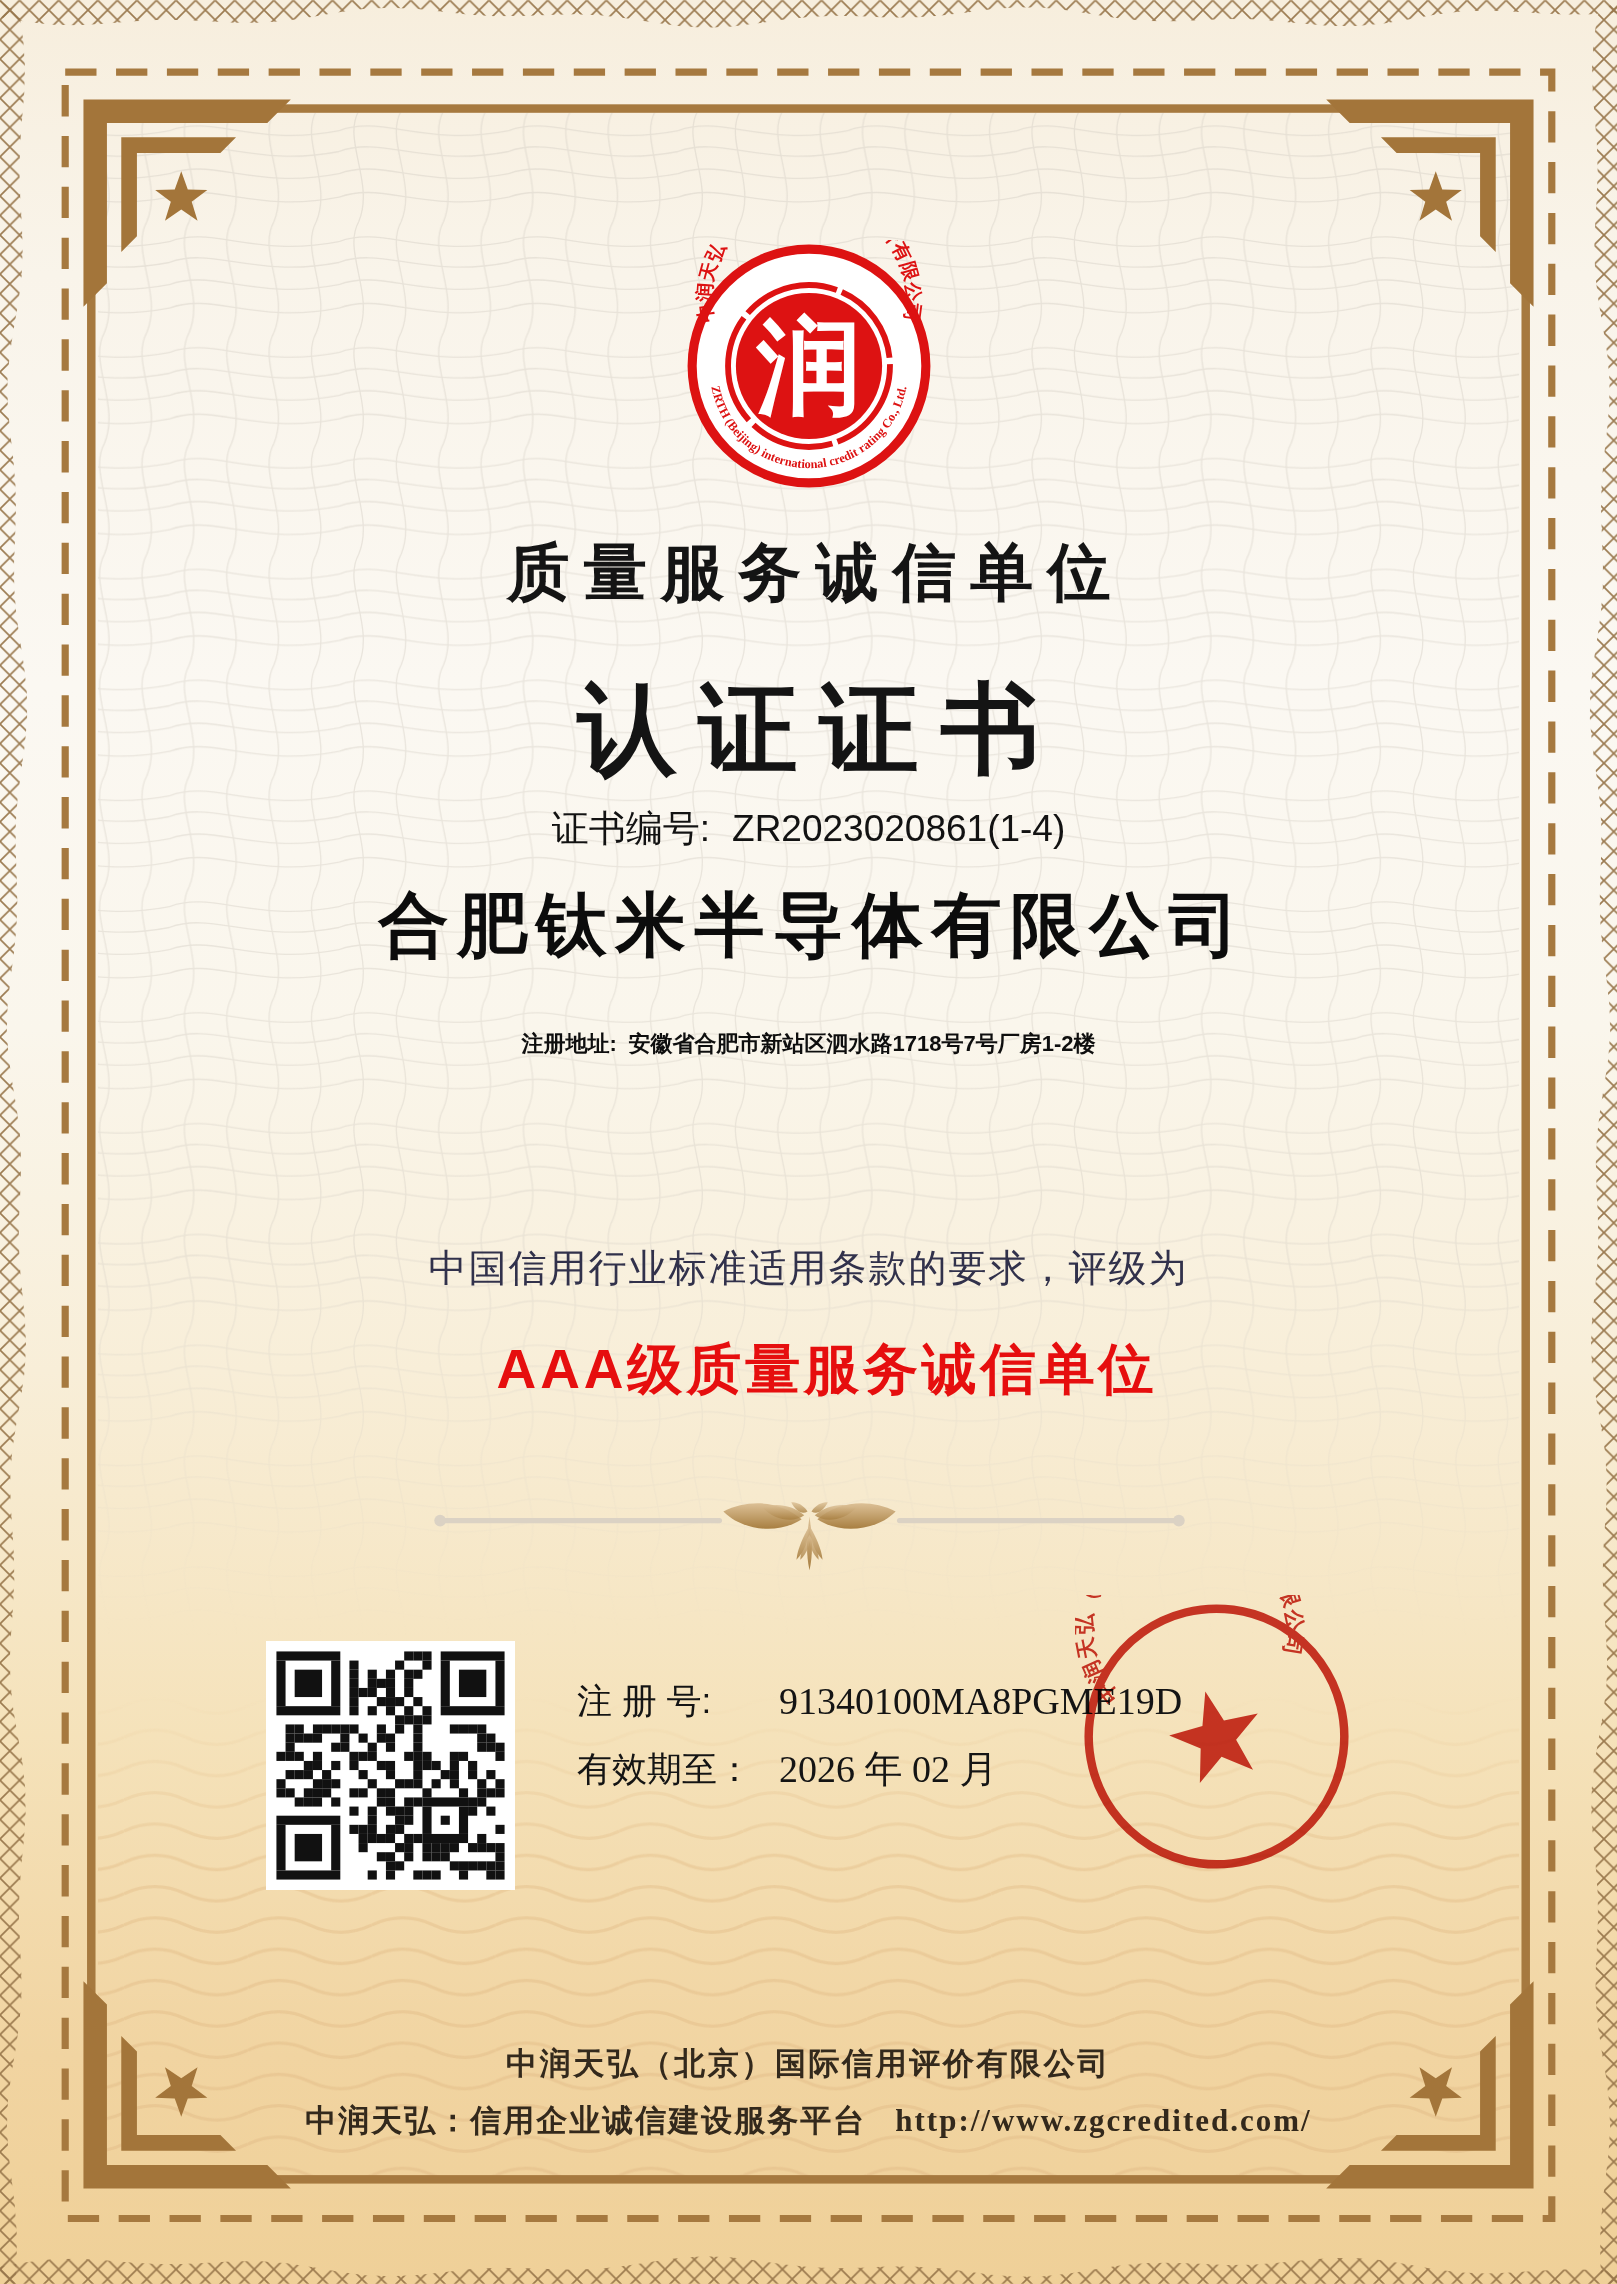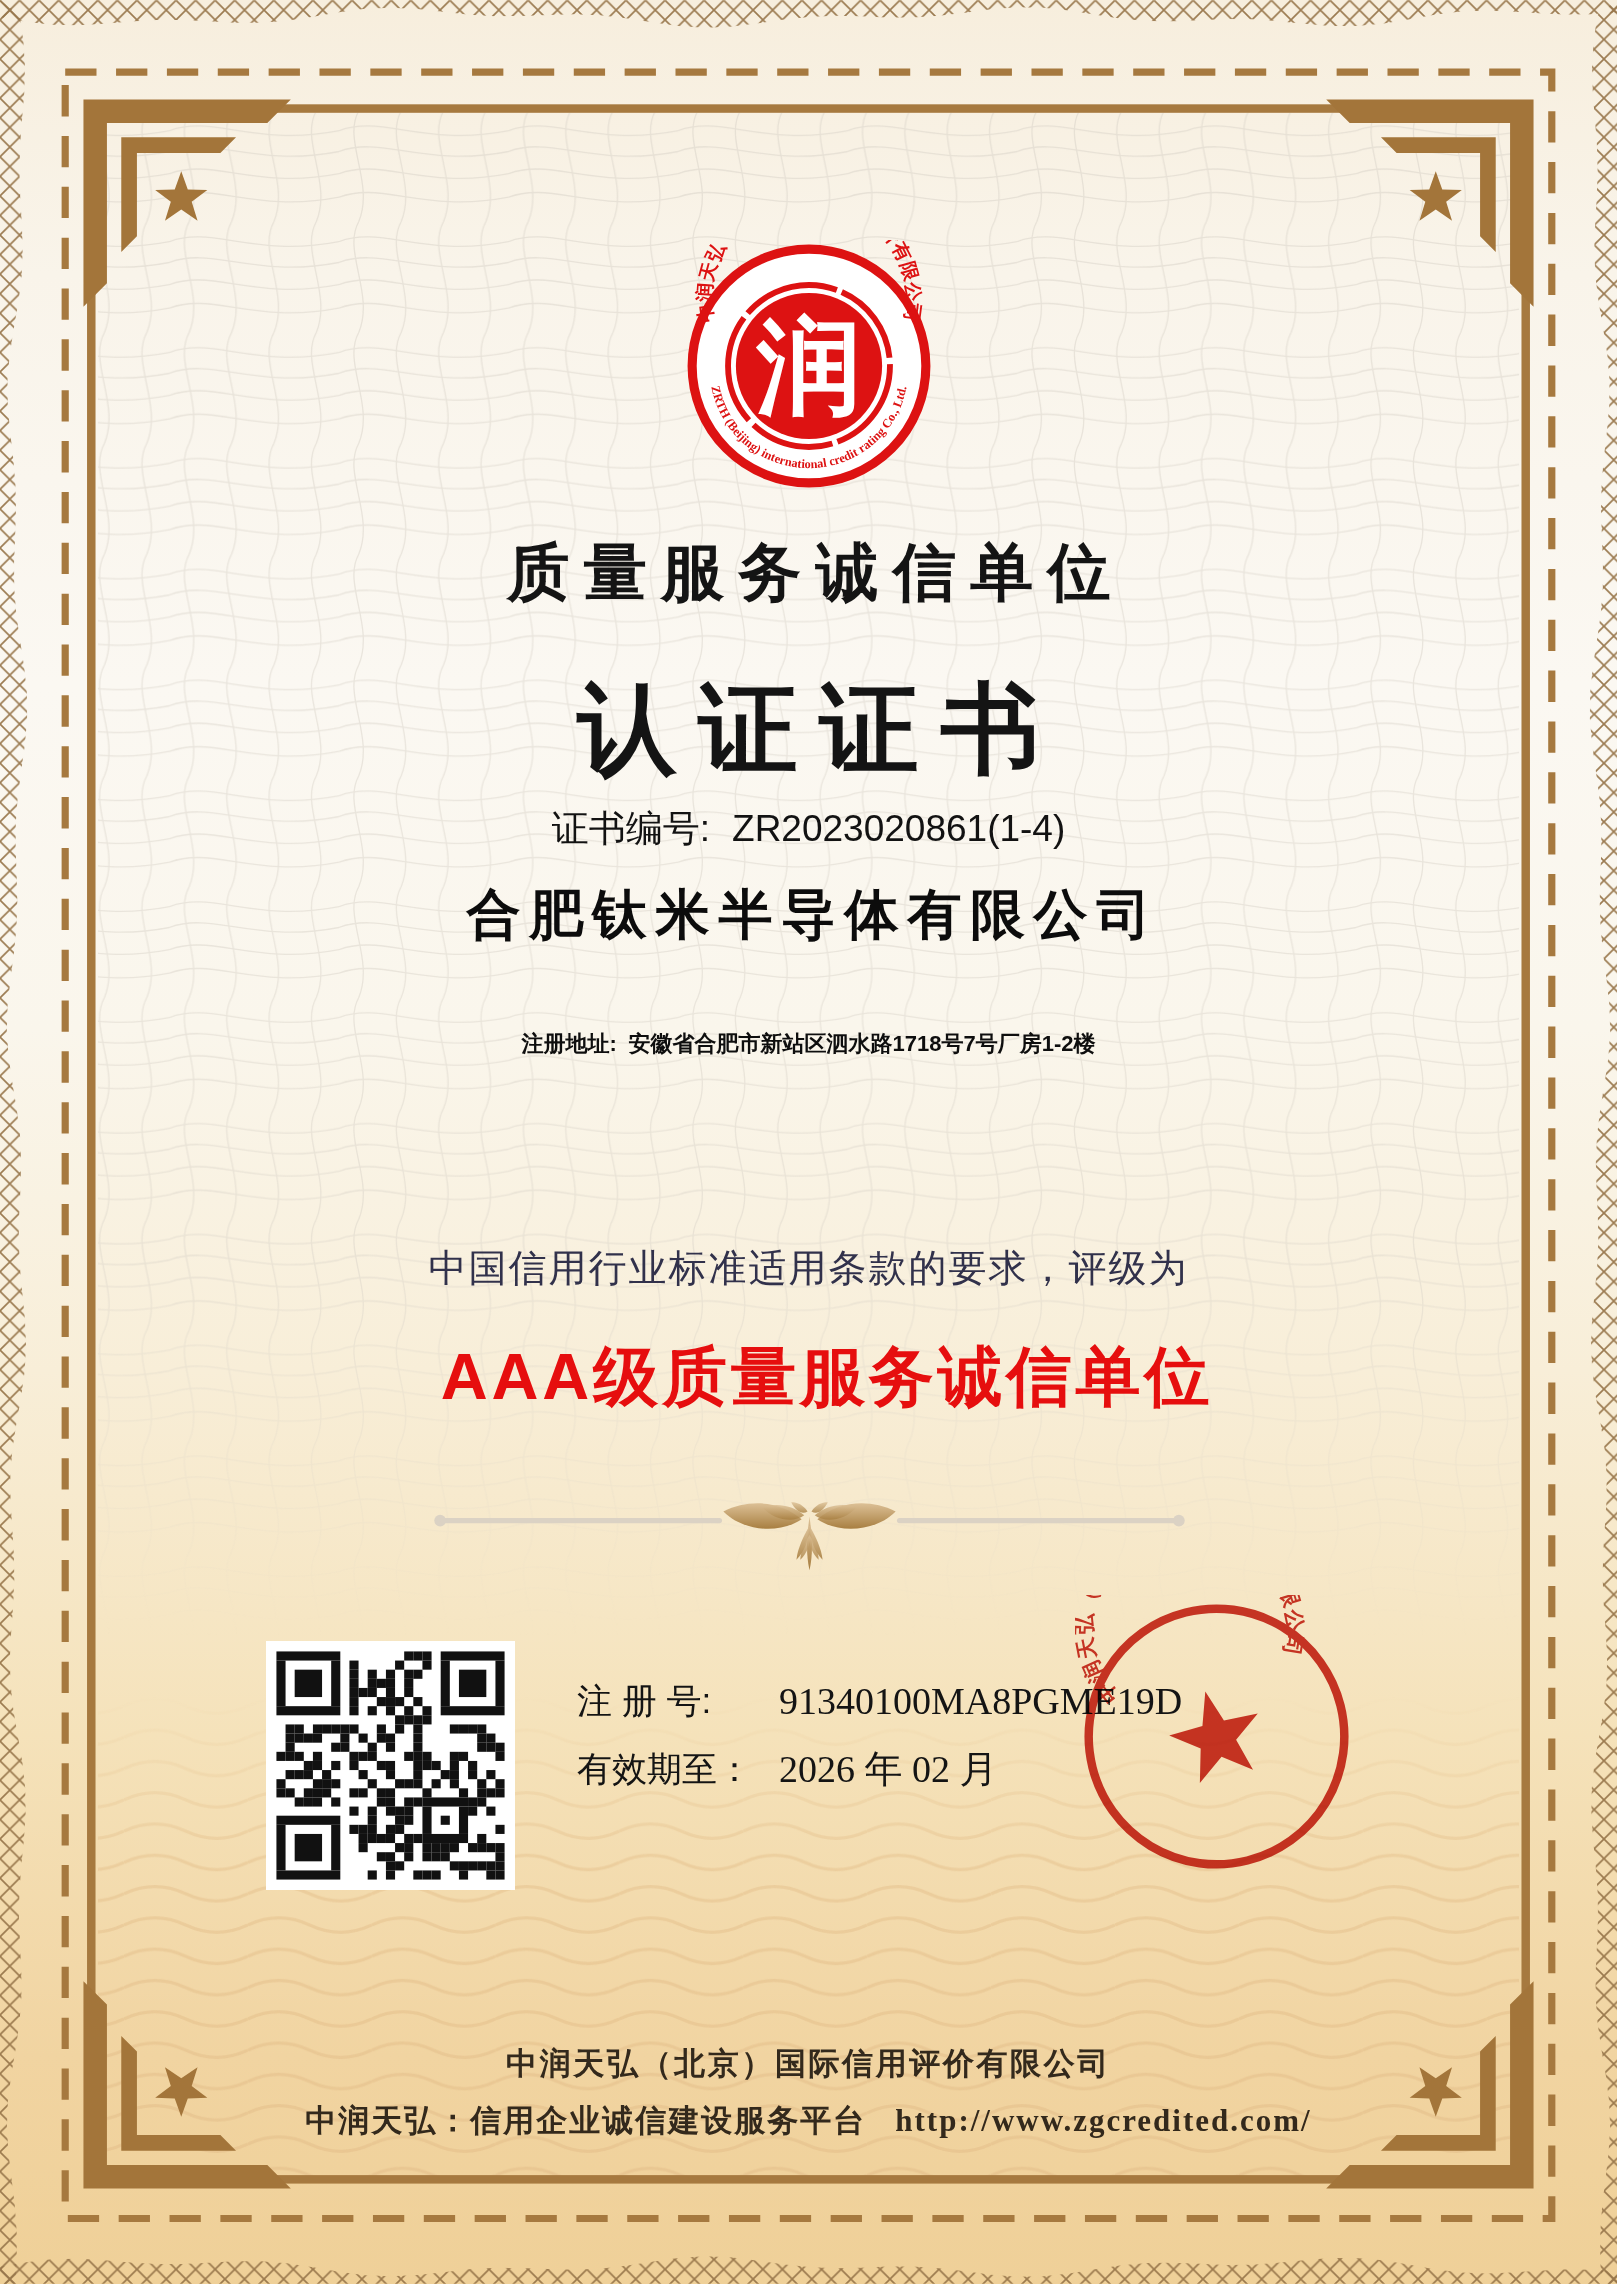--- a/index.html
+++ b/index.html
@@ -13,26 +13,26 @@
   .abs{position:absolute;}
   .ctr{left:0;right:0;text-align:center;}
   .title{
     font-family:"Liberation Serif","DejaVu Serif",serif;
     font-weight:700;color:#141414;
   }
   .t1{top:530px;font-size:63px;letter-spacing:14.3px;text-indent:14.3px;}
   .t2{top:664px;font-size:99px;letter-spacing:22px;text-indent:22px;}
   .certline{top:804px;font-size:37px;color:#121212;font-weight:500;}
   .certline .lbl{margin-right:22px;text-align:center;}
-  .company{top:879px;font-size:54px;font-weight:900;color:#0c0c0c;letter-spacing:9px;text-indent:9px;}
+  .company{top:879px;font-size:70px;font-weight:900;color:#0c0c0c;letter-spacing:9px;text-indent:9px;}
   .address{top:1029px;font-size:22px;font-weight:700;color:#0e0e0e;}
   .address .lbl{margin-right:11.7px;}
   .stmt{font-size:38px;font-weight:500;color:#31314b;letter-spacing:2px;}
   .s1{top:1152px;} .s2{top:1243px;}
-  .rating{top:1333px;font-size:65px;font-weight:900;color:#e60e0e;letter-spacing:3.9px;padding-left:37px;}
+  .rating{top:1333px;font-size:55px;font-weight:900;color:#e60e0e;letter-spacing:3.9px;padding-left:37px;}
   .details{left:577px;top:1667px;width:717px;}
   .drow{display:flex;align-items:center;height:68px;}
   .dlabel{font-size:35px;font-weight:400;color:#141414;min-width:189px;}
   .dvalue{font-size:38px;color:#141414;font-family:"Liberation Serif","DejaVu Serif",serif;margin-left:13px;}
   .footer{font-family:"Liberation Serif","DejaVu Serif",serif;font-weight:600;color:#33291c;}
   .f1{top:2043px;font-size:31px;letter-spacing:2.6px;}
   .f2{top:2100px;font-size:31px;letter-spacing:2px;}
   .f2 .gap{display:inline-block;width:29px;}
   svg text{user-select:none;}
 </style>

